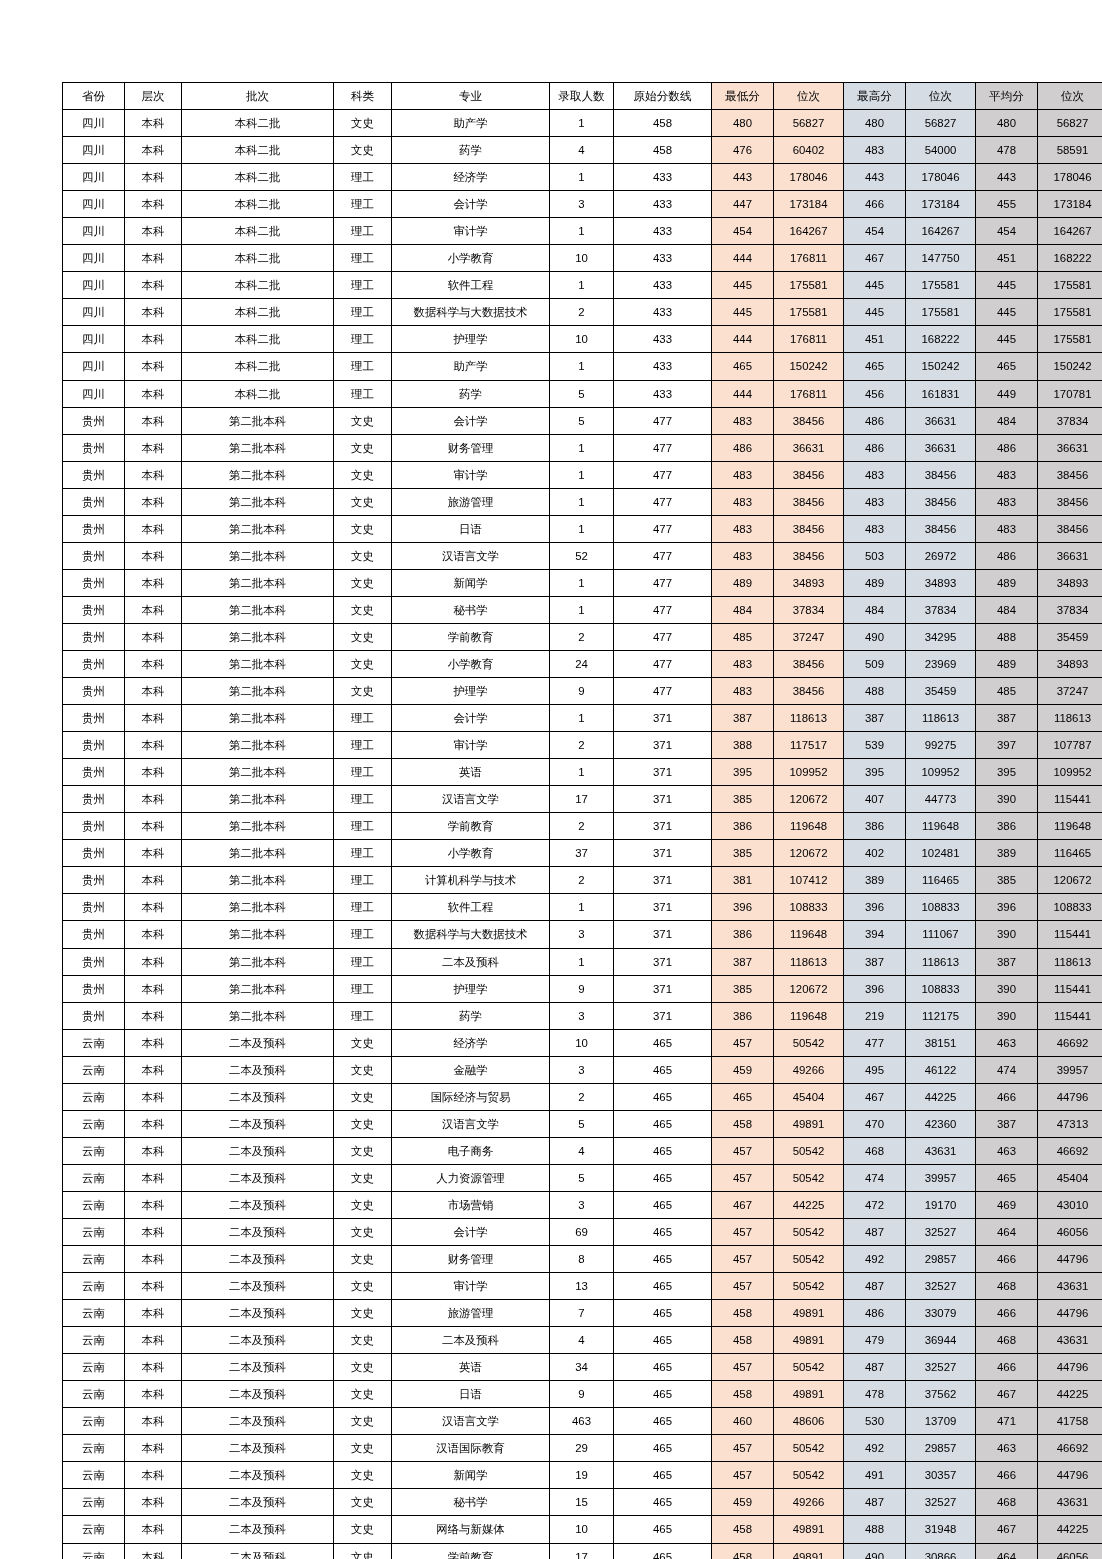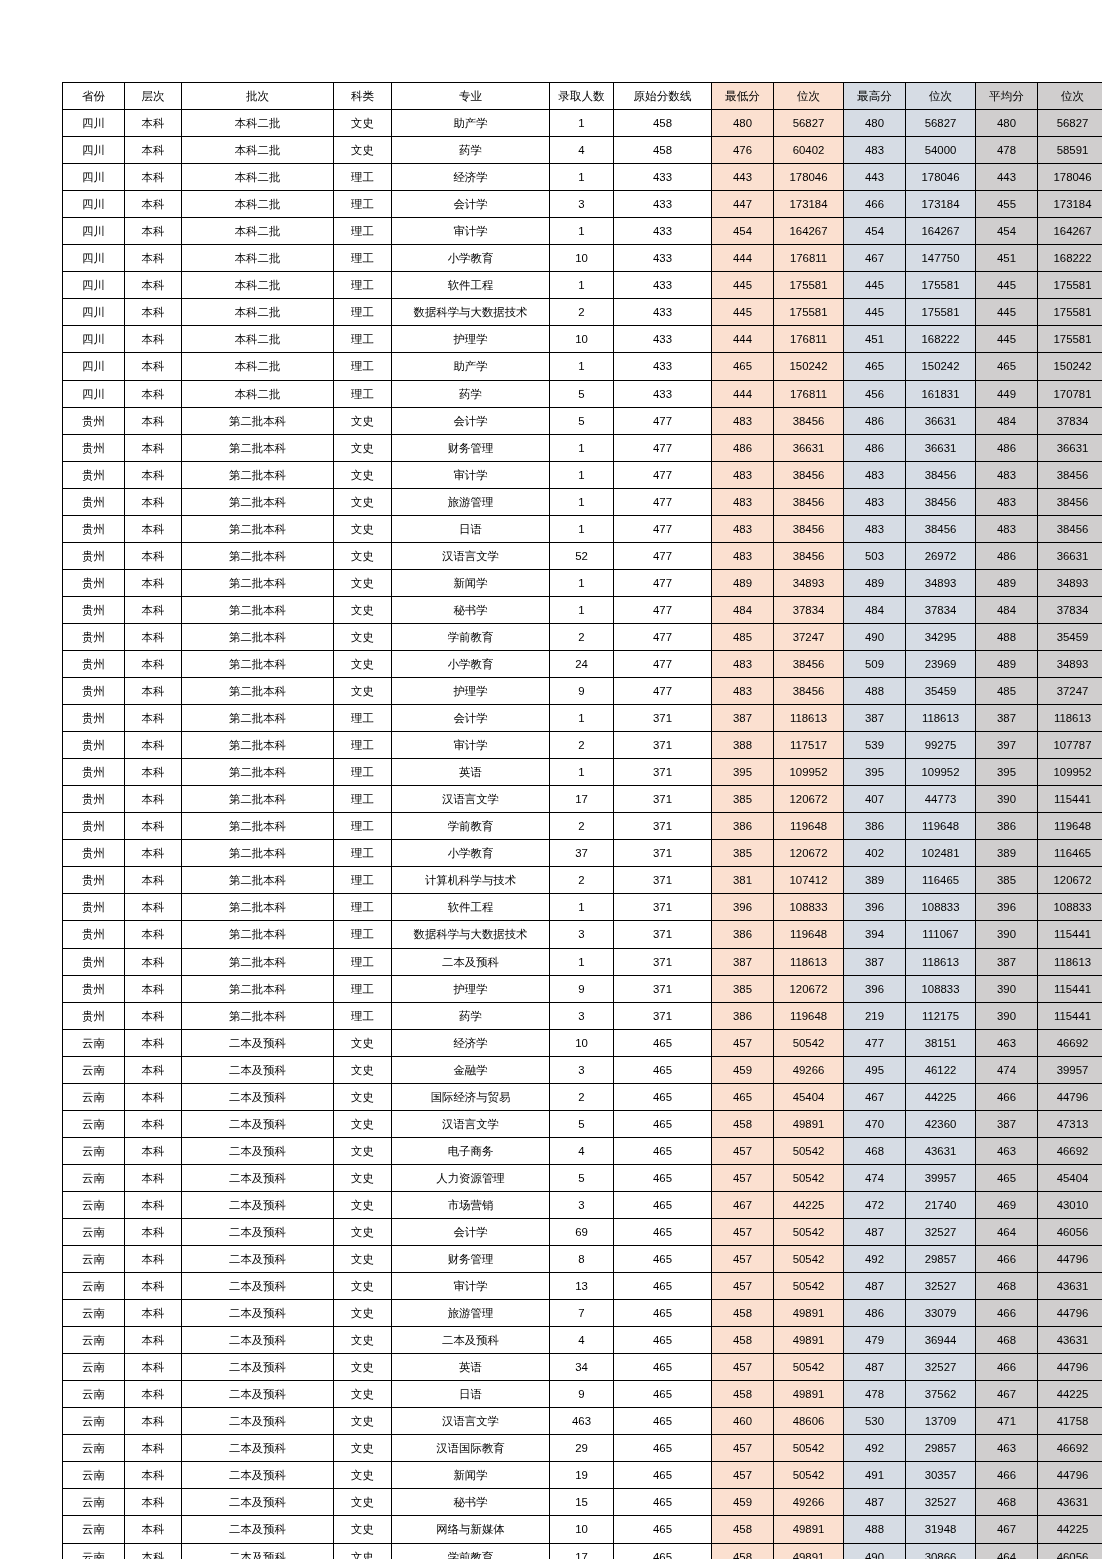--- a/index.html
+++ b/index.html
@@ -727,21 +727,21 @@
             <td class="g-plain">云南</td>
             <td class="g-plain">本科</td>
             <td class="g-plain">二本及预科</td>
             <td class="g-plain">文史</td>
             <td class="g-plain">市场营销</td>
             <td class="g-plain">3</td>
             <td class="g-plain">465</td>
             <td class="g-min">467</td>
             <td class="g-min">44225</td>
             <td class="g-max">472</td>
-            <td class="g-max">21740</td>
+            <td class="g-max">19170</td>
             <td class="g-avg">469</td>
             <td class="g-avg">43010</td>
           </tr>
           <tr>
             <td class="g-plain">云南</td>
             <td class="g-plain">本科</td>
             <td class="g-plain">二本及预科</td>
             <td class="g-plain">文史</td>
             <td class="g-plain">会计学</td>
             <td class="g-plain">69</td>

